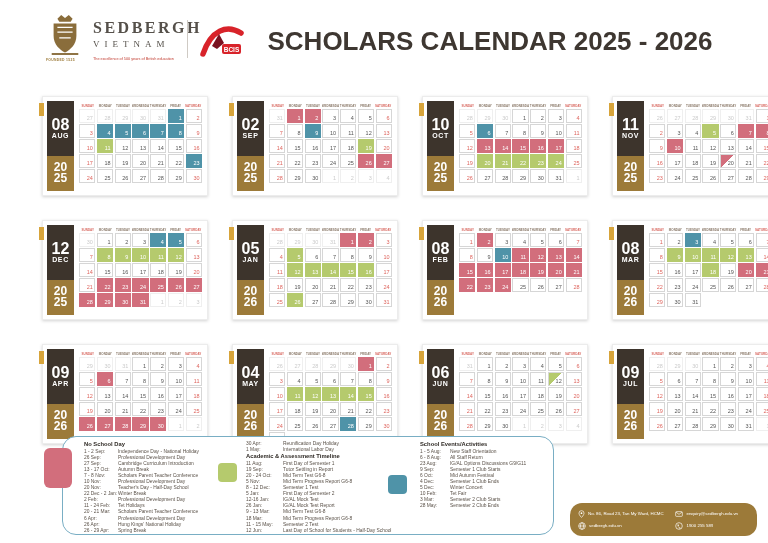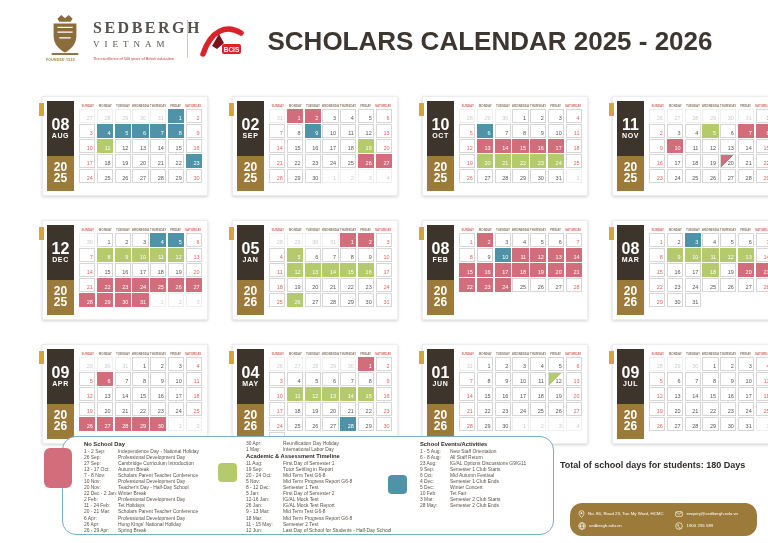--- a/index.html
+++ b/index.html
@@ -1402,21 +1402,21 @@
             <div class="cell empty"></div>
             <div class="cell empty"></div>
           </div>
       </div>
     </div>
 
     <div class="month-card">
       <div class="notch"></div>
       <div class="sidebar">
         <div class="sb-dark">
-          <div class="mnum">01</div>
+          <div class="mnum">06</div>
           <div class="mabbr">JUN</div>
         </div>
         <div class="sb-gold">
           <div class="ynum">20</div>
           <div class="ynum">26</div>
         </div>
       </div>
       <div class="cal">
         <div class="wdrow">
             <span class="wd wknd">SUNDAY</span>
@@ -1838,21 +1838,20 @@
           <span class="ldate">3 Mar:</span>
           <span class="ldesc">Semester 2 Club Starts</span>
         </div>
         <div class="lrow">
           <span class="ldate">28 May:</span>
           <span class="ldesc">Semester 2 Club Ends</span>
         </div>
       </div>
   </div>
 
-  <div id="total-days-label">Total of school days for students: 180 Days</div>
 
   <div id="contact-card">
     <div class="c-item">
       <svg width="7" height="8" viewBox="0 0 10 12">
         <path d="M5 1 a3.8 3.8 0 0 1 3.8 3.8 c0 2.8 -3.8 6.4 -3.8 6.4 s-3.8 -3.6 -3.8 -6.4 A3.8 3.8 0 0 1 5 1 z" fill="none" stroke="#fff" stroke-width="1"></path>
         <circle cx="5" cy="4.8" r="1.3" fill="#fff"></circle>
       </svg>
       <span class="c-txt">No. 86, Road 23, Tan My Ward, HCMC</span>
     </div>
     <div class="c-item">

